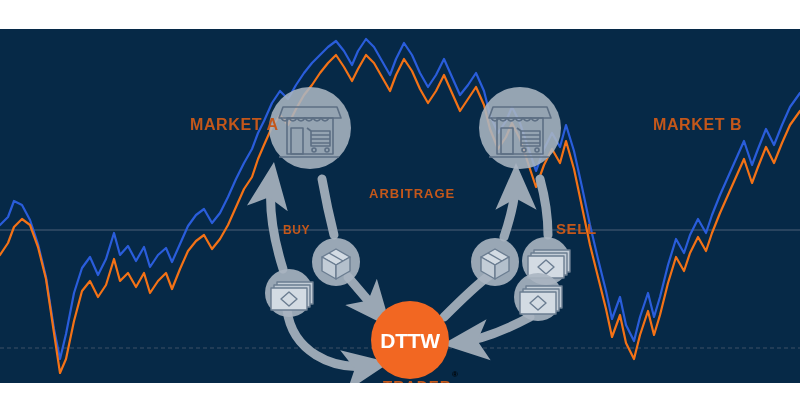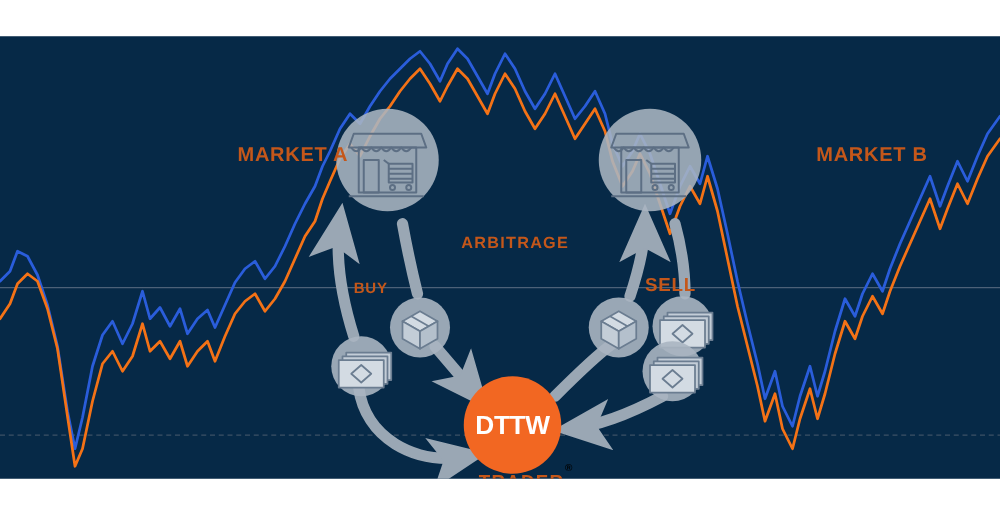--- a/index.html
+++ b/index.html
@@ -14,21 +14,21 @@
 
   svg.layer{position:absolute;left:0;top:0;width:800px;height:354px;overflow:visible;}
 
   
   .lbl{position:absolute;color:#c4571a;font-weight:bold;letter-spacing:.6px;
        white-space:nowrap;}
   #lbl-market-a{left:190px;top:87px;font-size:16px;}
   #lbl-market-b{left:613px;top:87px;font-size:16px;margin-left:40px;}
   #lbl-arbitrage{left:369px;top:157px;font-size:13px;letter-spacing:1px;}
   #lbl-buy{left:283px;top:194px;font-size:12px;}
-  #lbl-sell{left:516px;top:191px;font-size:15px;}
+  #lbl-sell{left:556px;top:191px;font-size:15px;}
   #lbl-trader{left:383px;top:348px;font-size:15px;letter-spacing:1px;}
 
   
   #dttw{position:absolute;left:371px;top:272px;width:78px;height:78px;
         border-radius:50%;background:#f26722;display:flex;align-items:center;
         justify-content:center;text-align:right;}
   #dttw .wm{color:#ffffff;font-size:21px;font-weight:bold;letter-spacing:-.3px;
             line-height:1;position:relative;}
   #dttw .reg{position:absolute;right:-9px;bottom:0px;font-size:8px;font-weight:bold;}
 </style>

